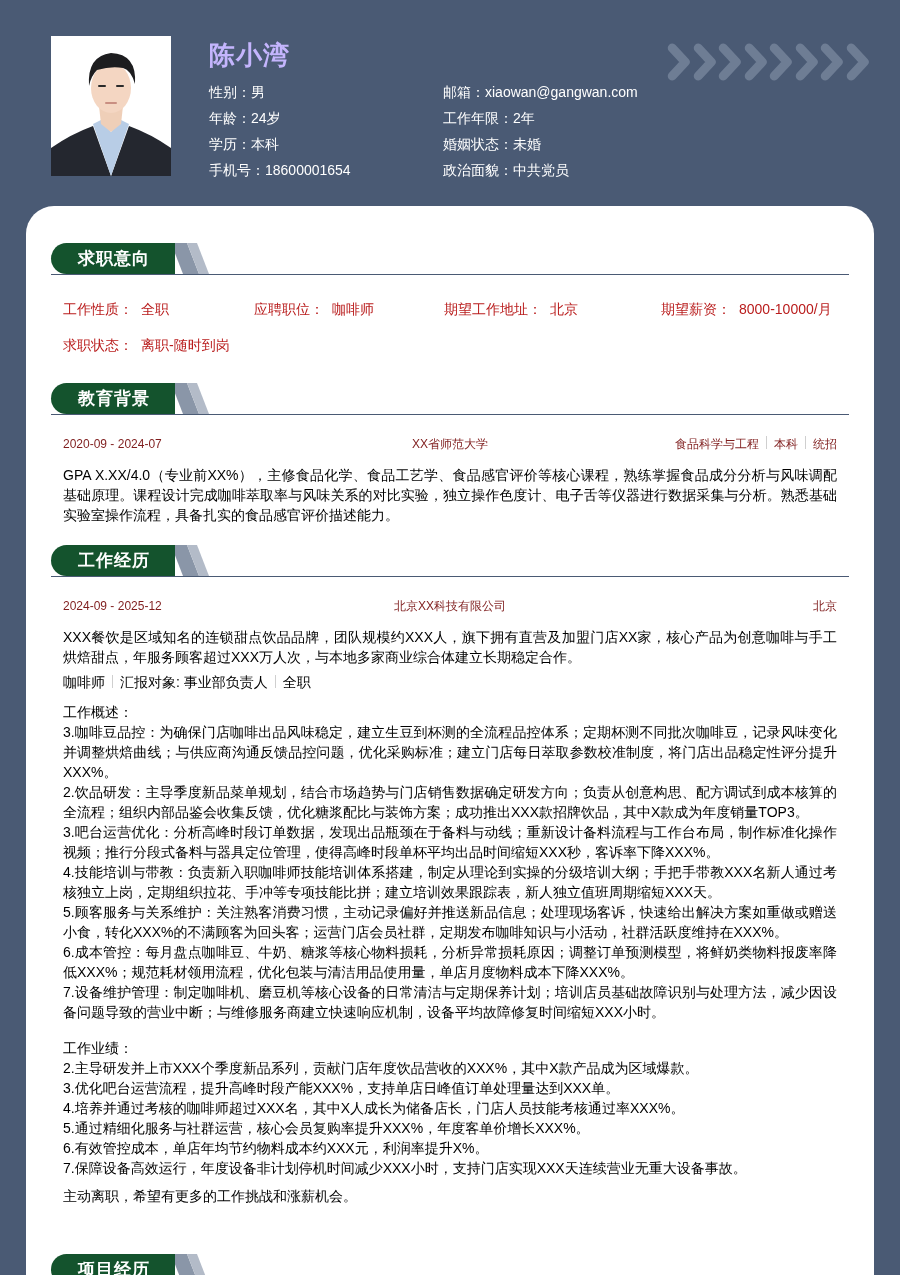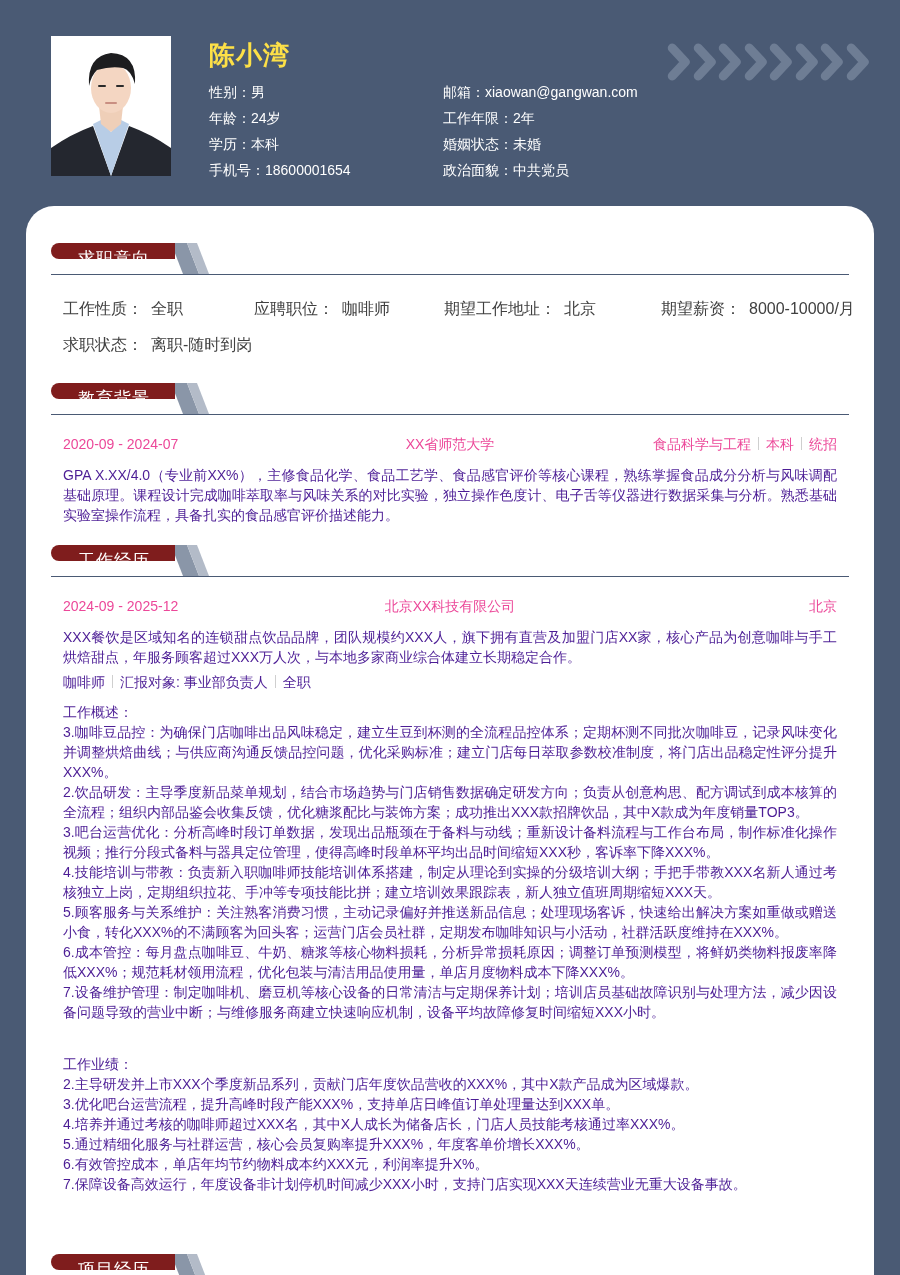--- a/index.html
+++ b/index.html
@@ -11,21 +11,21 @@
       position: relative;
     }
     
     .photo {
       position: absolute; left: 51px; top: 36px; width: 120px; height: 140px;
       background: #ffffff; overflow: hidden;
     }
     .photo svg { width: 100%; height: 100%; display: block; }
     .name {
       position: absolute; left: 209px; top: 38px;
-      font-size: 26px; font-weight: bold; color: #fde047; letter-spacing: 1px;
+      font-size: 26px; font-weight: bold; color: #c4b5fd; letter-spacing: 1px;
     }
     .info-col { position: absolute; top: 82px; }
     .info-col.left { left: 209px; }
     .info-col.right { left: 443px; }
     .info-row {
       height: 26px; line-height: 20px; font-size: 14px; color: #ffffff;
       white-space: nowrap;
     }
     .chevrons {
       position: absolute; left: 666px; top: 42px; display: flex; gap: 0;
@@ -36,37 +36,37 @@
     .card {
       position: absolute; left: 26px; top: 206px; width: 848px; height: 1100px;
       background: #ffffff; border-radius: 28px 28px 0 0;
     }
     .section { position: absolute; left: 25px; width: 798px; }
     .sec-head { position: relative; height: 32px; }
     .sec-head .line {
       position: absolute; left: 0; right: 0; bottom: 0; height: 1.5px; background: #4a5a74;
     }
     .sec-head .tab {
-      position: absolute; left: 0; top: 0; height: 16px; width: 124px;
-      background: #7f1d1d; border-radius: 16px 0 0 16px;
-      color: #fff; font-size: 17px; font-weight: normal;
+      position: absolute; left: 0; top: 0; height: 31px; width: 124px;
+      background: #14532d; border-radius: 16px 0 0 16px;
+      color: #fff; font-size: 17px; font-weight: bold;
       line-height: 31px; padding-left: 27px; letter-spacing: 1px;
     }
     .sec-head .stripes { position: absolute; left: 120px; top: 0; width: 40px; height: 31px; }
 
-    .row3 { position: relative; height: 20px; font-size: 14px; color: #ec4899; line-height: 20px; }
+    .row3 { position: relative; height: 20px; font-size: 12px; color: #7f1d1d; line-height: 20px; }
     .row3 .l { position: absolute; left: 12px; }
     .row3 .c { position: absolute; left: 0; right: 0; text-align: center; }
     .row3 .r { position: absolute; right: 12px; }
     .sep { display: inline-block; width: 1px; height: 13px; background: #cfcfcf; margin: 0 7px; vertical-align: -1px; }
 
     .para {
-      font-size: 14px; line-height: 20px; color: #4c1d95; padding: 0 12px; text-align: justify;
-    }
-    .kv { position: absolute; font-size: 16px; color: #404040; white-space: nowrap; line-height: 20px; }
+      font-size: 14px; line-height: 20px; color: #000000; padding: 0 12px; text-align: justify;
+    }
+    .kv { position: absolute; font-size: 14px; color: #b91c1c; white-space: nowrap; line-height: 20px; }
     .kv .k { margin-right: 8px; }
   </style>
 </head>
 <body>
 
 <div class="photo">
   <svg viewBox="0 0 120 140">
     <rect width="120" height="140" fill="#ffffff"></rect>
 
     <path d="M0 112 Q20 98 42 90 L60 140 L0 140 Z" fill="#24272f"></path>
@@ -186,28 +186,29 @@
 
     <div class="para" style="margin-top:10px;">工作概述：</div>
     <div class="para">3.咖啡豆品控：为确保门店咖啡出品风味稳定，建立生豆到杯测的全流程品控体系；定期杯测不同批次咖啡豆，记录风味变化并调整烘焙曲线；与供应商沟通反馈品控问题，优化采购标准；建立门店每日萃取参数校准制度，将门店出品稳定性评分提升XXX%。</div>
     <div class="para">2.饮品研发：主导季度新品菜单规划，结合市场趋势与门店销售数据确定研发方向；负责从创意构思、配方调试到成本核算的全流程；组织内部品鉴会收集反馈，优化糖浆配比与装饰方案；成功推出XXX款招牌饮品，其中X款成为年度销量TOP3。</div>
     <div class="para">3.吧台运营优化：分析高峰时段订单数据，发现出品瓶颈在于备料与动线；重新设计备料流程与工作台布局，制作标准化操作视频；推行分段式备料与器具定位管理，使得高峰时段单杯平均出品时间缩短XXX秒，客诉率下降XXX%。</div>
     <div class="para">4.技能培训与带教：负责新入职咖啡师技能培训体系搭建，制定从理论到实操的分级培训大纲；手把手带教XXX名新人通过考核独立上岗，定期组织拉花、手冲等专项技能比拼；建立培训效果跟踪表，新人独立值班周期缩短XXX天。</div>
     <div class="para">5.顾客服务与关系维护：关注熟客消费习惯，主动记录偏好并推送新品信息；处理现场客诉，快速给出解决方案如重做或赠送小食，转化XXX%的不满顾客为回头客；运营门店会员社群，定期发布咖啡知识与小活动，社群活跃度维持在XXX%。</div>
     <div class="para">6.成本管控：每月盘点咖啡豆、牛奶、糖浆等核心物料损耗，分析异常损耗原因；调整订单预测模型，将鲜奶类物料报废率降低XXX%；规范耗材领用流程，优化包装与清洁用品使用量，单店月度物料成本下降XXX%。</div>
     <div class="para">7.设备维护管理：制定咖啡机、磨豆机等核心设备的日常清洁与定期保养计划；培训店员基础故障识别与处理方法，减少因设备问题导致的营业中断；与维修服务商建立快速响应机制，设备平均故障修复时间缩短XXX小时。</div>
 
-    <div class="para" style="margin-top:32px;">工作业绩：</div>
+    <div class="para" style="margin-top:16px;">工作业绩：</div>
     <div class="para">2.主导研发并上市XXX个季度新品系列，贡献门店年度饮品营收的XXX%，其中X款产品成为区域爆款。</div>
     <div class="para">3.优化吧台运营流程，提升高峰时段产能XXX%，支持单店日峰值订单处理量达到XXX单。</div>
     <div class="para">4.培养并通过考核的咖啡师超过XXX名，其中X人成长为储备店长，门店人员技能考核通过率XXX%。</div>
     <div class="para">5.通过精细化服务与社群运营，核心会员复购率提升XXX%，年度客单价增长XXX%。</div>
     <div class="para">6.有效管控成本，单店年均节约物料成本约XXX元，利润率提升X%。</div>
     <div class="para">7.保障设备高效运行，年度设备非计划停机时间减少XXX小时，支持门店实现XXX天连续营业无重大设备事故。</div>
 
+    <div class="para" style="margin-top:8px;">主动离职，希望有更多的工作挑战和涨薪机会。</div>
   </div>
 
   <div class="section" style="top:1048px;">
     <div class="sec-head">
 
       <svg class="stripes" viewBox="0 0 40 31">
         <polygon points="0,0 16,0 28,31 12,31" fill="#8a96a8"></polygon>
         <polygon points="16,0 26,0 38,31 28,31" fill="#b3bbc8"></polygon>
       </svg>
       <div class="tab">项目经历</div>

